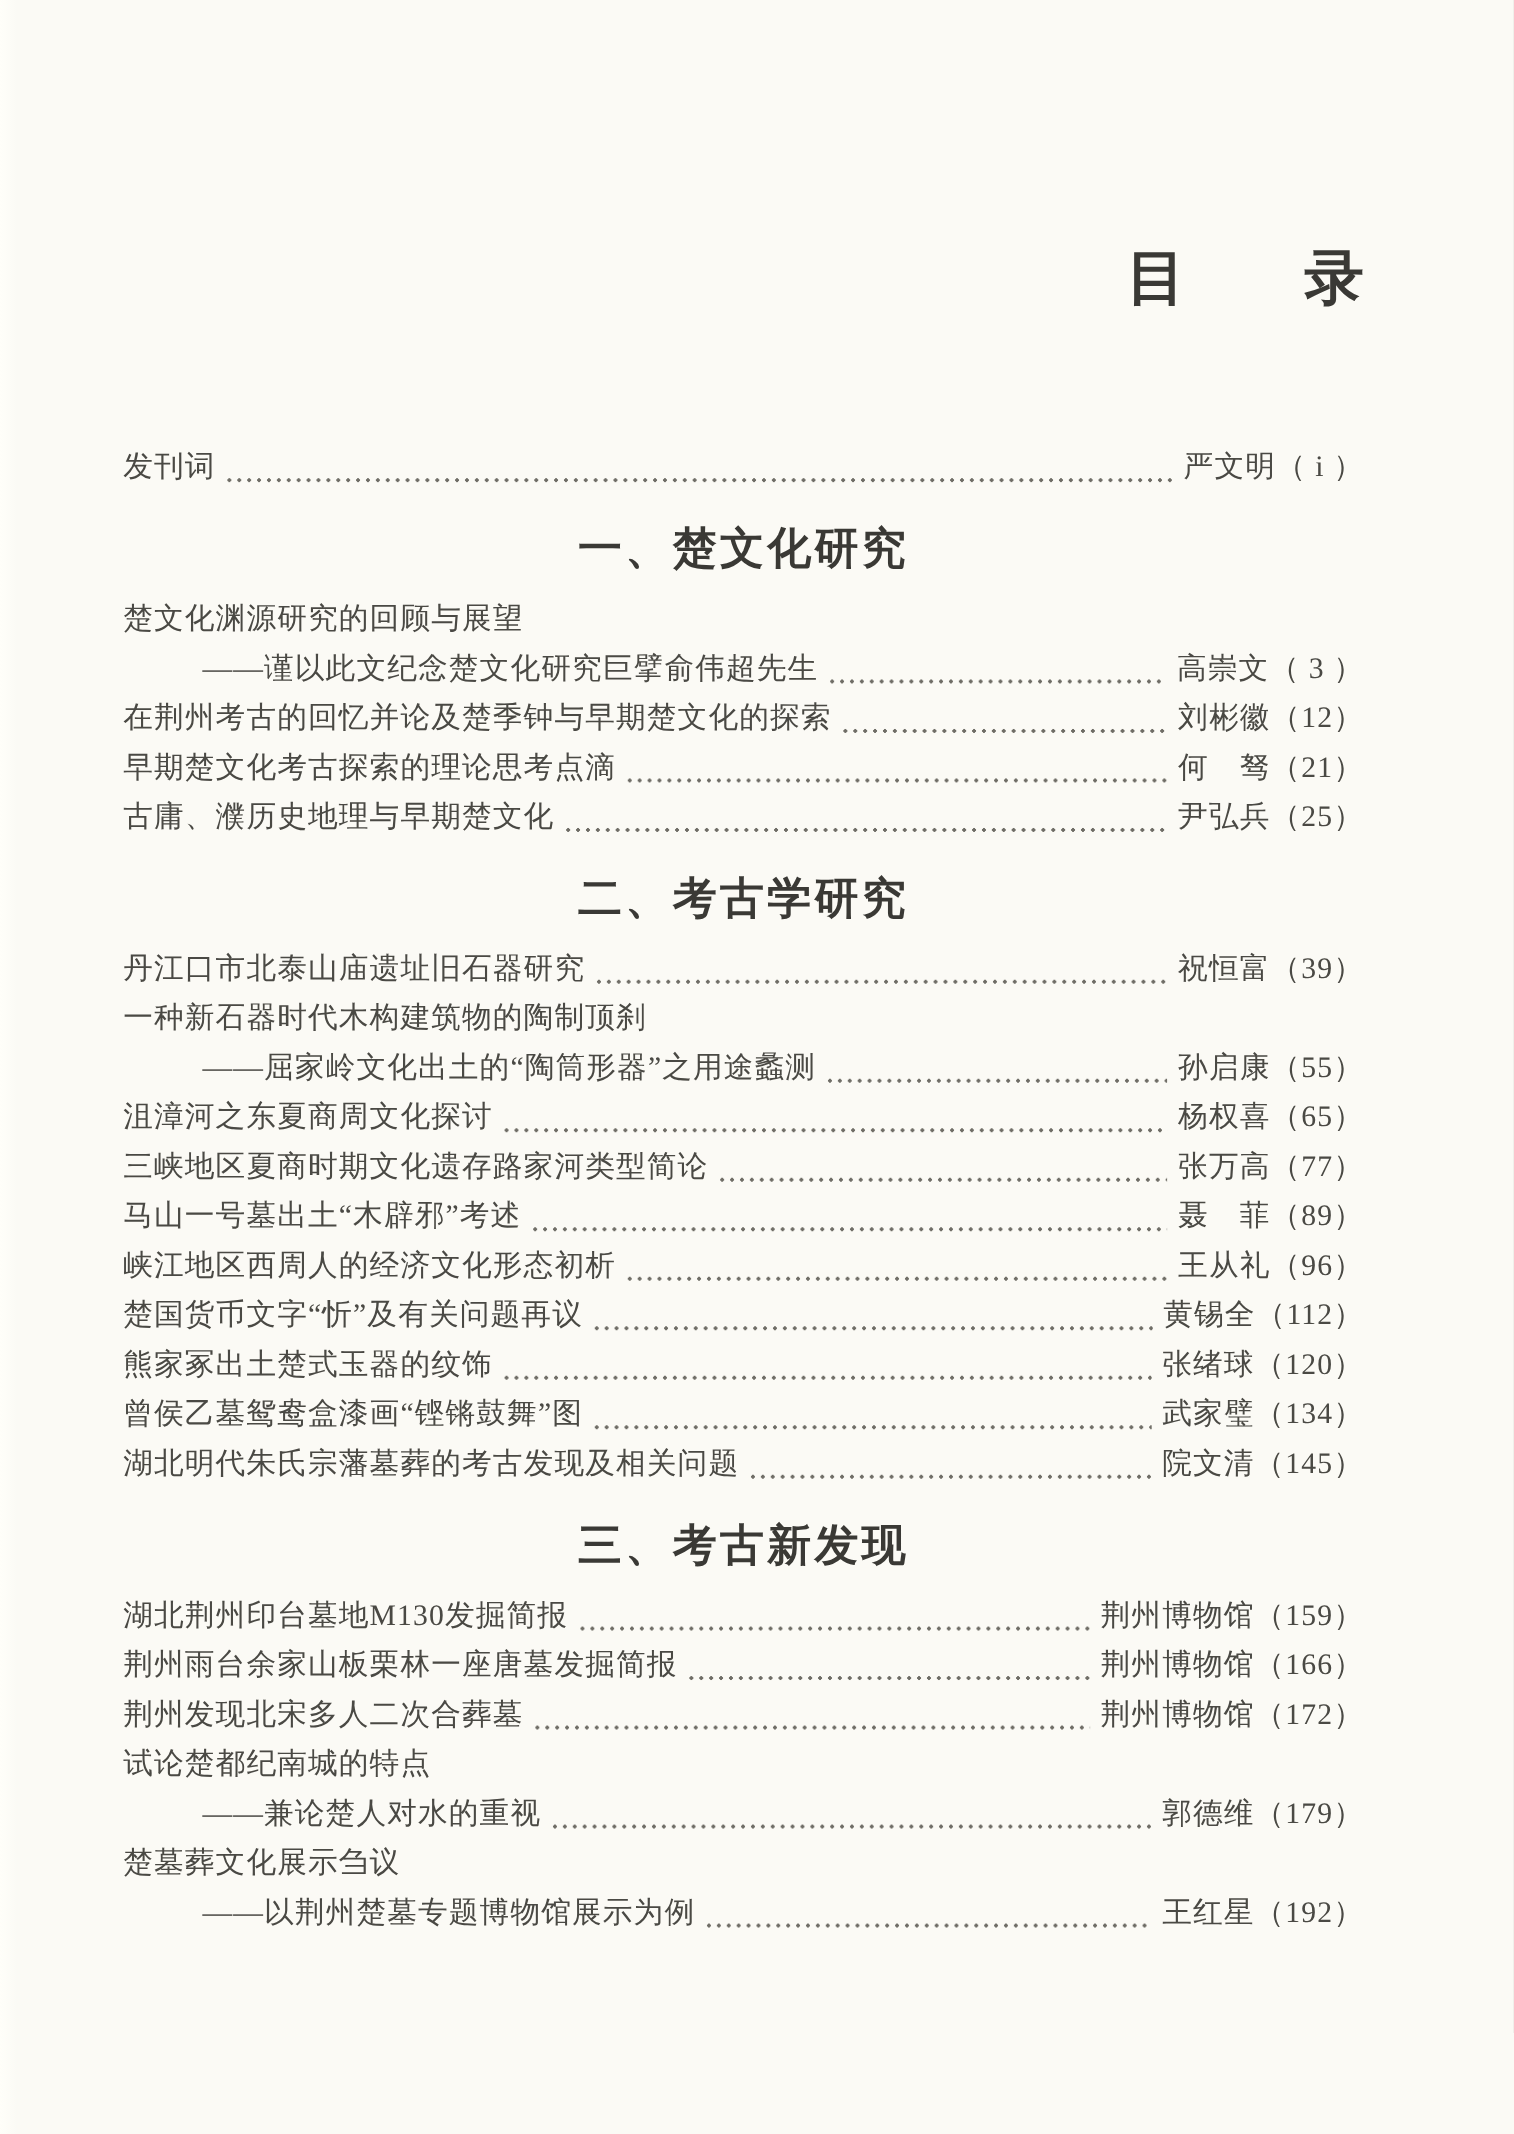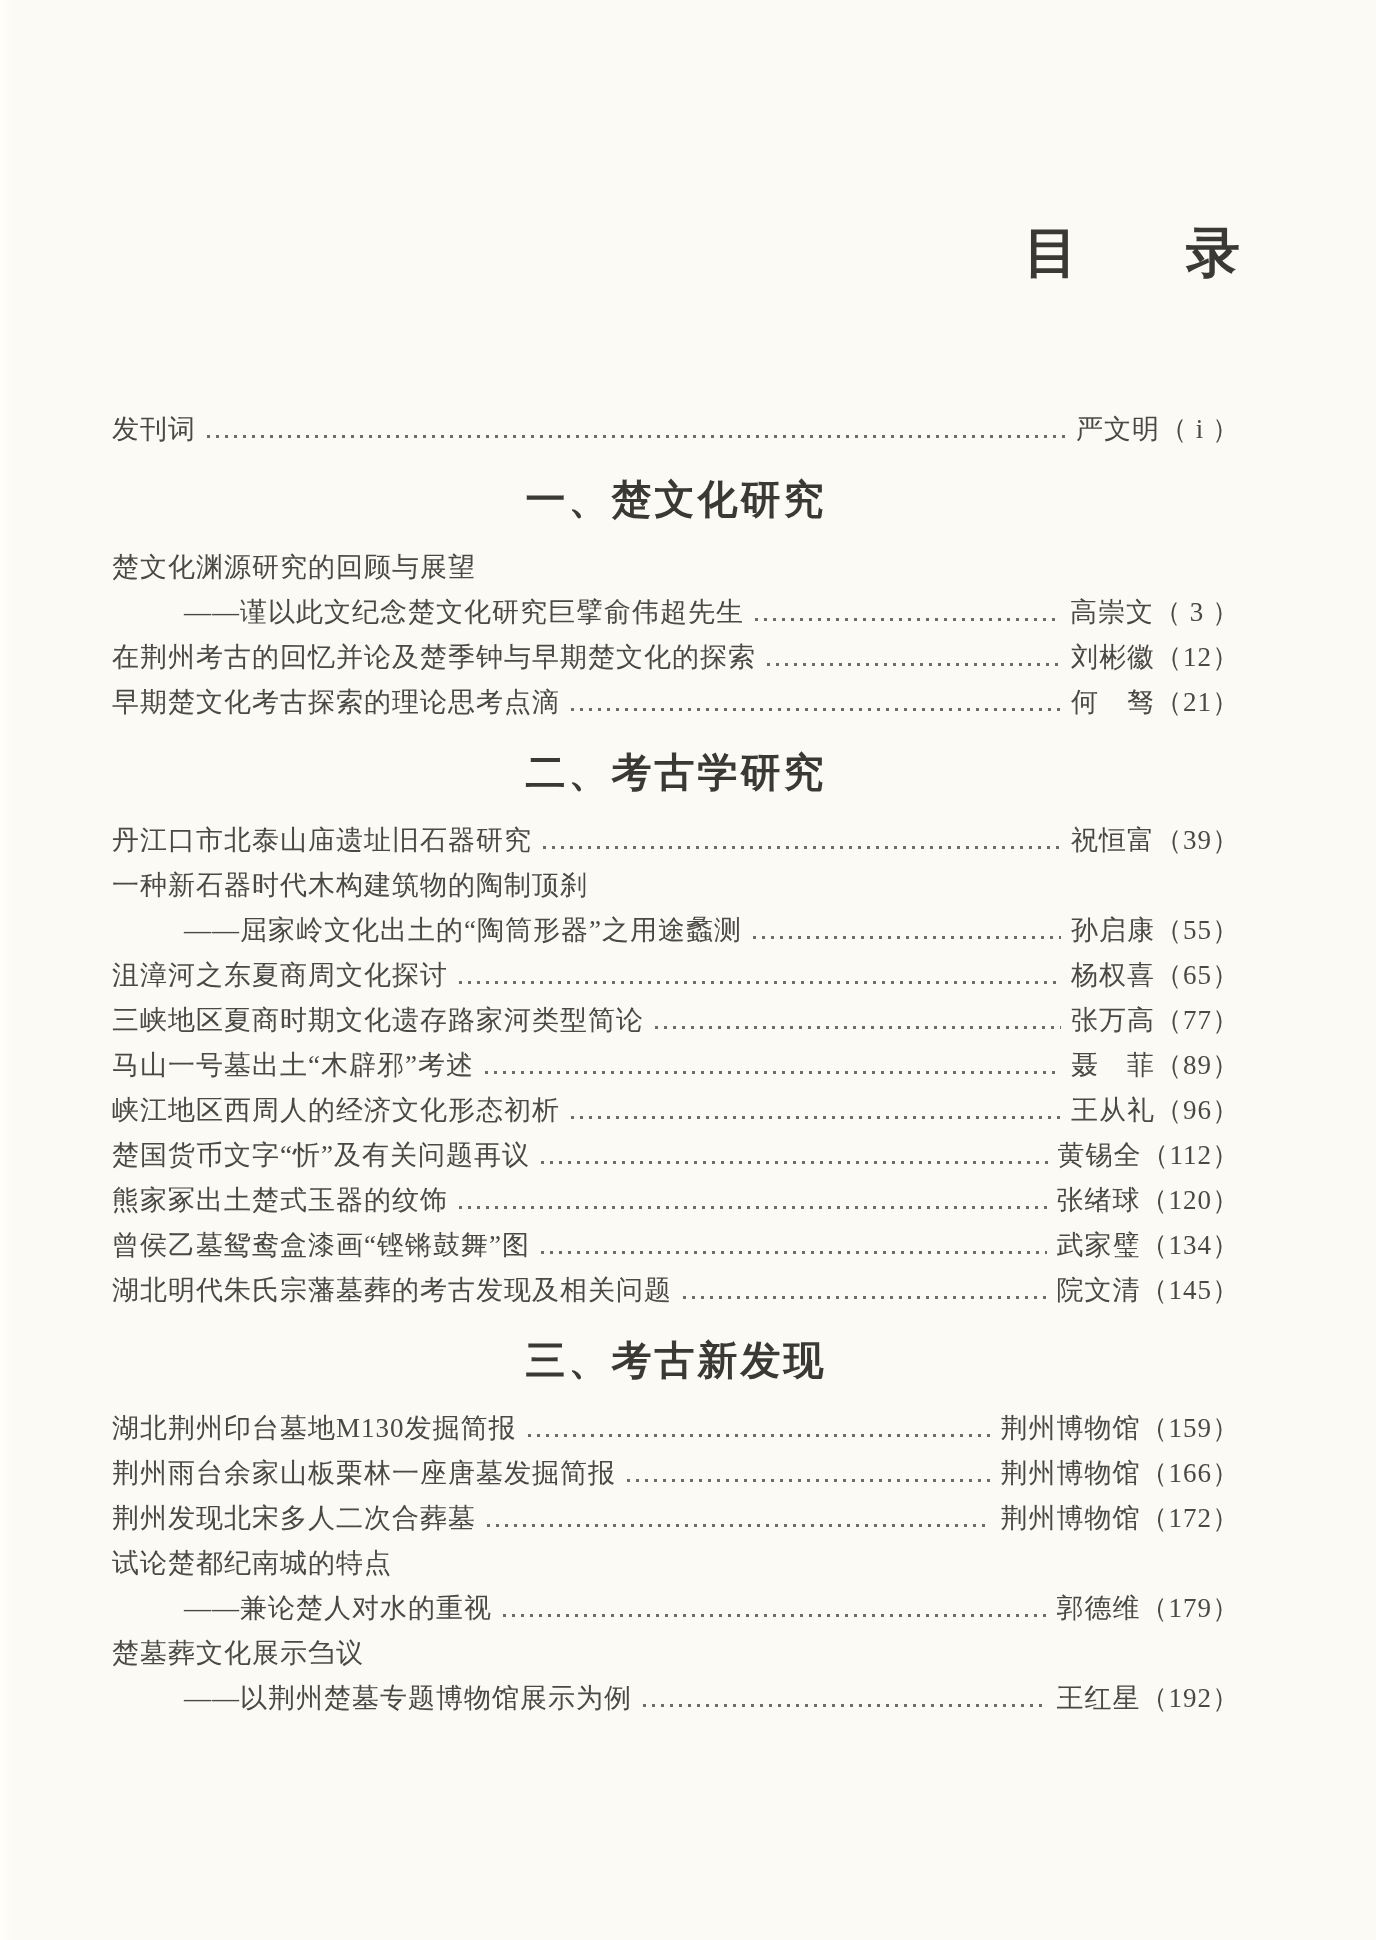--- a/index.html
+++ b/index.html
@@ -34,21 +34,21 @@
     text-align:right;
     letter-spacing:0;
     color:var(--heading);
     white-space:pre;
   }
   .toc{
     margin-top:126px;
   }
   .row{
     display:flex;
-    align-items:center;
+    align-items:flex-start;
     height:45px;
     font-size:27px;
     letter-spacing:1px;
   }
   .row.sub{
     padding-left:72px;
   }
   .entry-title{
     white-space:pre;
   }
@@ -102,20 +102,25 @@
         <div class="row">
           <span class="entry-title">在荆州考古的回忆并论及楚季钟与早期楚文化的探索</span>
           <span class="dots"></span>
           <span class="author-page">刘彬徽（12）</span>
         </div>
         <div class="row">
           <span class="entry-title">早期楚文化考古探索的理论思考点滴</span>
           <span class="dots"></span>
           <span class="author-page">何　驽（21）</span>
         </div>
+        <div class="row">
+          <span class="entry-title">古庸、濮历史地理与早期楚文化</span>
+          <span class="dots"></span>
+          <span class="author-page">尹弘兵（25）</span>
+        </div>
         <div class="section-heading">二、考古学研究</div>
         <div class="row">
           <span class="entry-title">丹江口市北泰山庙遗址旧石器研究</span>
           <span class="dots"></span>
           <span class="author-page">祝恒富（39）</span>
         </div>
         <div class="row">
           <span class="entry-title">一种新石器时代木构建筑物的陶制顶刹</span>
         </div>
         <div class="row sub">

